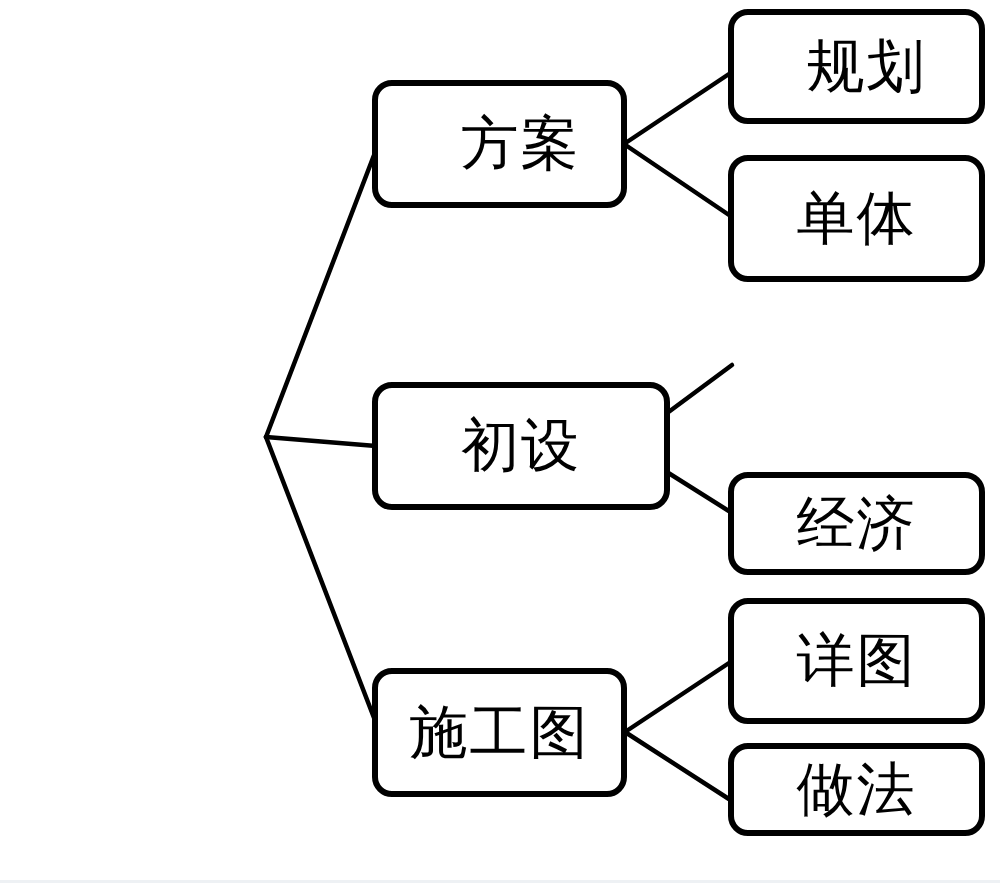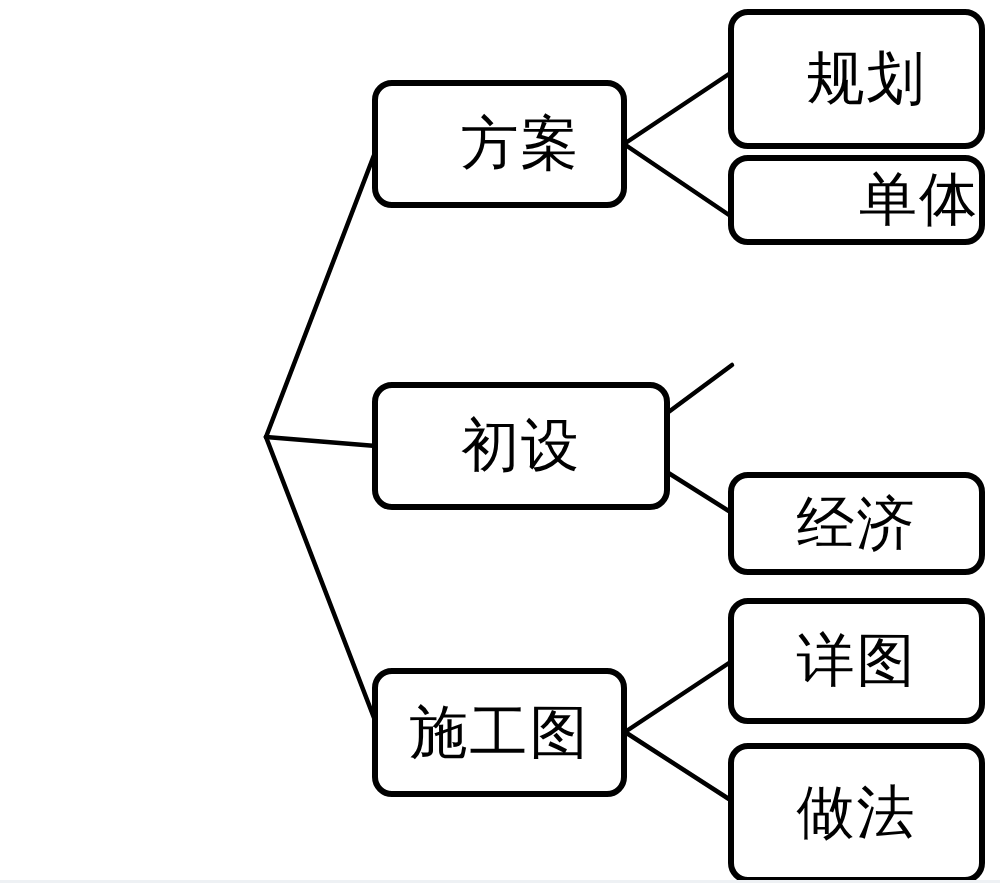--- a/index.html
+++ b/index.html
@@ -42,26 +42,26 @@
     font-size: 58px;
     line-height: 1;
     letter-spacing: 2px;
     white-space: nowrap;
   }
   
   #n-root      { left: 13px;  top: 375px; width: 256px; height: 128px; }
   #n-scheme    { left: 372px; top: 80px;  width: 255px; height: 128px; padding-left: 42px; }
   #n-prelim    { left: 372px; top: 382px; width: 298px; height: 128px; }
   #n-constr    { left: 372px; top: 668px; width: 255px; height: 129px; }
-  #n-planning  { left: 728px; top: 9px;   width: 257px; height: 140px; padding-left: 20px; }
-  #n-single    { left: 728px; top: 155px; width: 257px; height: 90px; justify-content: flex-end; }
+  #n-planning  { left: 728px; top: 9px;   width: 257px; height: 115px; padding-left: 20px; }
+  #n-single    { left: 728px; top: 155px; width: 257px; height: 127px; }
   #n-technical { left: 728px; top: 303px; width: 257px; height: 126px; }
   #n-economic  { left: 728px; top: 472px; width: 257px; height: 103px; }
   #n-detail    { left: 728px; top: 598px; width: 257px; height: 126px; }
-  #n-method    { left: 728px; top: 743px; width: 257px; height: 140px; }
+  #n-method    { left: 728px; top: 743px; width: 257px; height: 93px; }
   .bottom-strip {
     position: absolute;
     left: 0;
     bottom: 0;
     width: 1000px;
     height: 3px;
     background: #eef1f4;
     z-index: 3;
   }
 </style>

